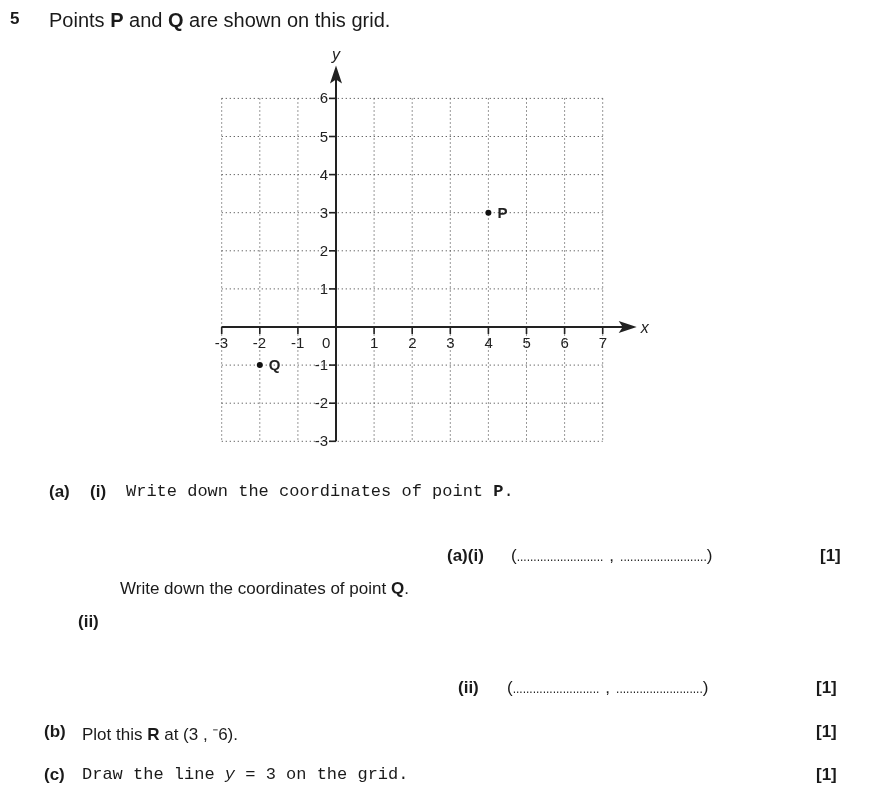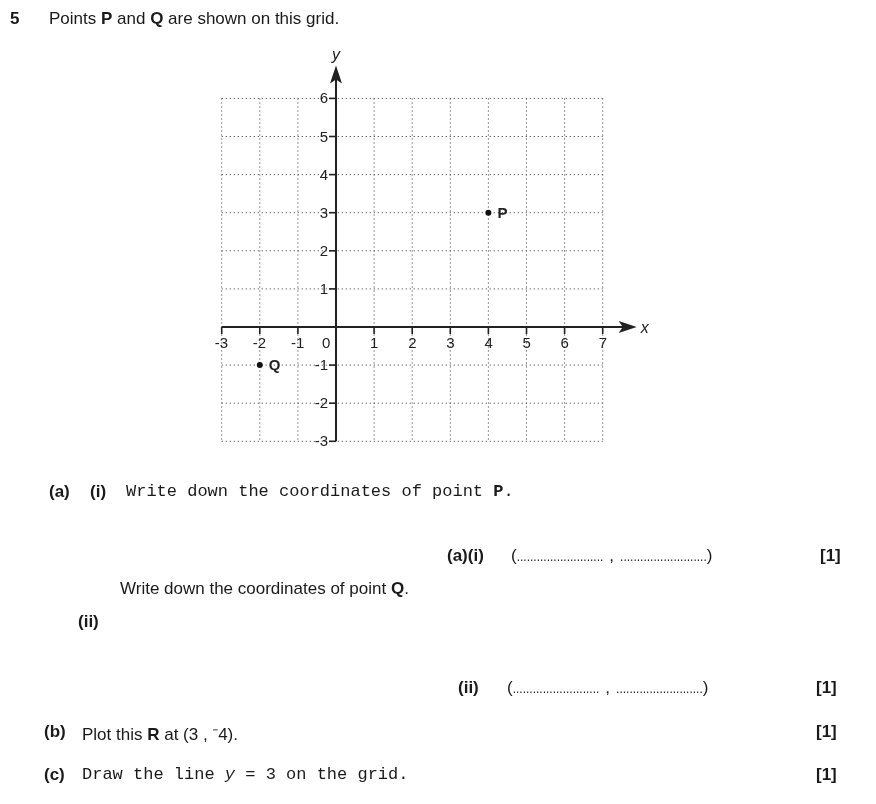--- a/index.html
+++ b/index.html
@@ -2,21 +2,21 @@
 <html><head>
 <meta charset="utf-8">
 <style>
   html, body { margin: 0; padding: 0; background: #ffffff; }
   body { width: 876px; height: 804px; position: relative; overflow: hidden;
          font-family: "Liberation Sans", sans-serif; color: #1a1a1a; }
   .abs { position: absolute; white-space: nowrap; }
   .txt { font-size: 17px; }
   .bold { font-weight: bold; }
   .qnum { left: 10px; top: 9px; font-size: 17px; font-weight: bold; }
-  .intro { left: 49px; top: 9px; font-size: 17px; text-align: center; }
+  .intro { left: 49px; top: 9px; font-size: 20px; text-align: center; }
   svg.grid { position: absolute; left: 0; top: 0; }
   .gridline { stroke: #555; stroke-width: 1; stroke-dasharray: 1.2 2.8; }
   .axis { stroke: #222; stroke-width: 2; }
   .tick { stroke: #222; stroke-width: 1.6; }
   .ticklab { font-family: "Liberation Sans", sans-serif; font-size: 15px; fill: #222; }
   .axislab { font-family: "Liberation Sans", sans-serif; font-size: 16px; font-style: italic; fill: #222; }
   .ptlab { font-family: "Liberation Sans", sans-serif; font-size: 15px; font-weight: bold; fill: #222; }
   .dots { letter-spacing: 0; }
   i.var { font-style: italic; }
 </style>
@@ -106,18 +106,18 @@
 <div class="abs txt bold" style="left:820px; top:546px;">[1]</div>
 
 <div class="abs txt bold" style="left:78px; top:612px;">(ii)</div>
 <div class="abs txt" style="left:120px; top:579px;"><span>Write down the coordinates of point </span><b>Q</b><span>.</span></div>
 
 <div class="abs txt bold" style="left:458px; top:678px;">(ii)</div>
 <div class="abs txt" style="left:507px; top:678px;"><span>(</span><span class="dots" style="font-size:12px;">..........................</span><span style="margin:0 6px;">,</span><span class="dots" style="font-size:12px;">..........................</span><span>)</span></div>
 <div class="abs txt bold" style="left:816px; top:678px;">[1]</div>
 
 <div class="abs txt bold" style="left:44px; top:722px;">(b)</div>
-<div class="abs txt" style="left:82px; top:722px;"><span>Plot this </span><b>R</b><span> at (3 , ⁻4).</span></div>
+<div class="abs txt" style="left:82px; top:722px;"><span>Plot this </span><b>R</b><span> at (3 , ⁻6).</span></div>
 <div class="abs txt bold" style="left:816px; top:722px;">[1]</div>
 
 <div class="abs txt bold" style="left:44px; top:765px;">(c)</div>
 <div class="abs txt" style="left:82px; top:765px;font-family:Liberation Mono, monospace;"><span>Draw the line </span><i class="var">y</i><span> = 3 on the grid.</span></div>
 <div class="abs txt bold" style="left:816px; top:765px;">[1]</div>
 
 </body></html>

